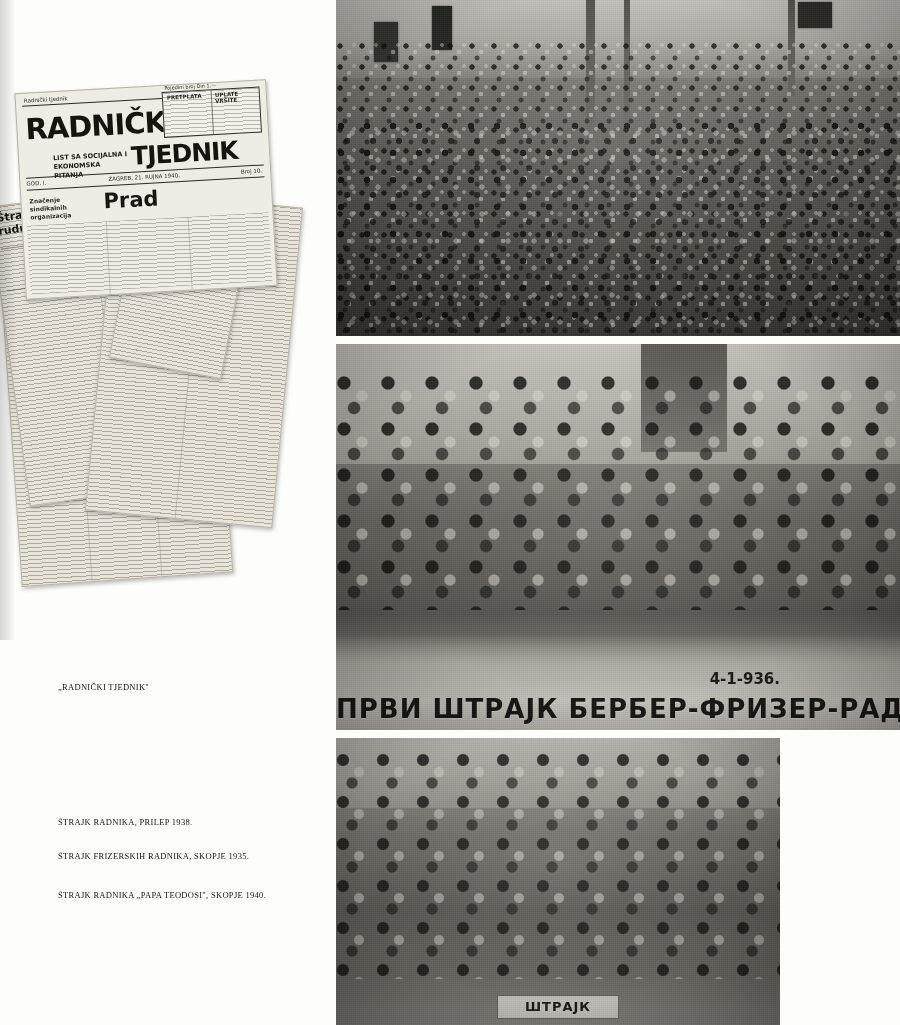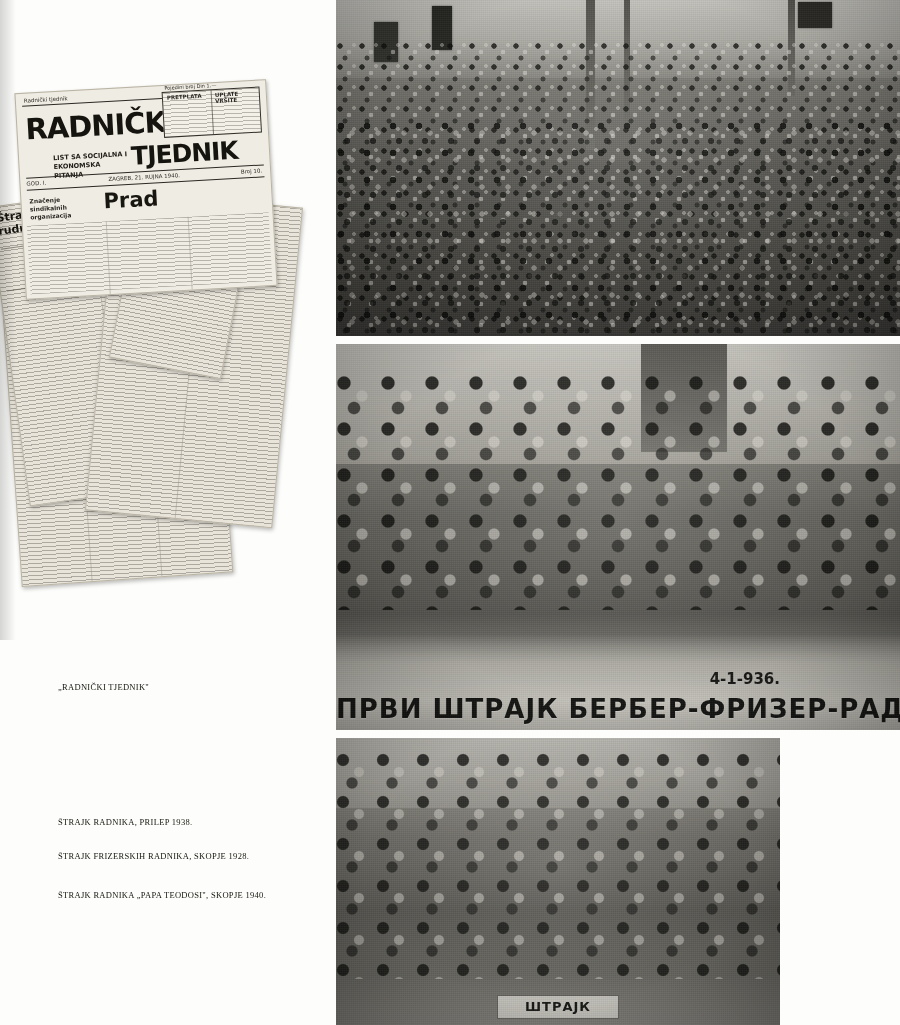--- a/index.html
+++ b/index.html
@@ -418,17 +418,17 @@
     </div>
 
   </div>
 
   <div class="edge-shadow"></div>
 
   <div class="caption" id="caption-radnicki">„RADNIČKI TJEDNIK"</div>
 
   <div class="caption" id="caption-prilep">ŠTRAJK RADNIKA, PRILEP 1938.</div>
 
-  <div class="caption" id="caption-skopje35">ŠTRAJK FRIZERSKIH RADNIKA, SKOPJE 1928.</div>
+  <div class="caption" id="caption-skopje35">ŠTRAJK FRIZERSKIH RADNIKA, SKOPJE 1935.</div>
 
   <div class="caption" id="caption-papa">ŠTRAJK RADNIKA „PAPA TEODOSI", SKOPJE 1940.</div>
 
 </div>
 
 </body></html>

